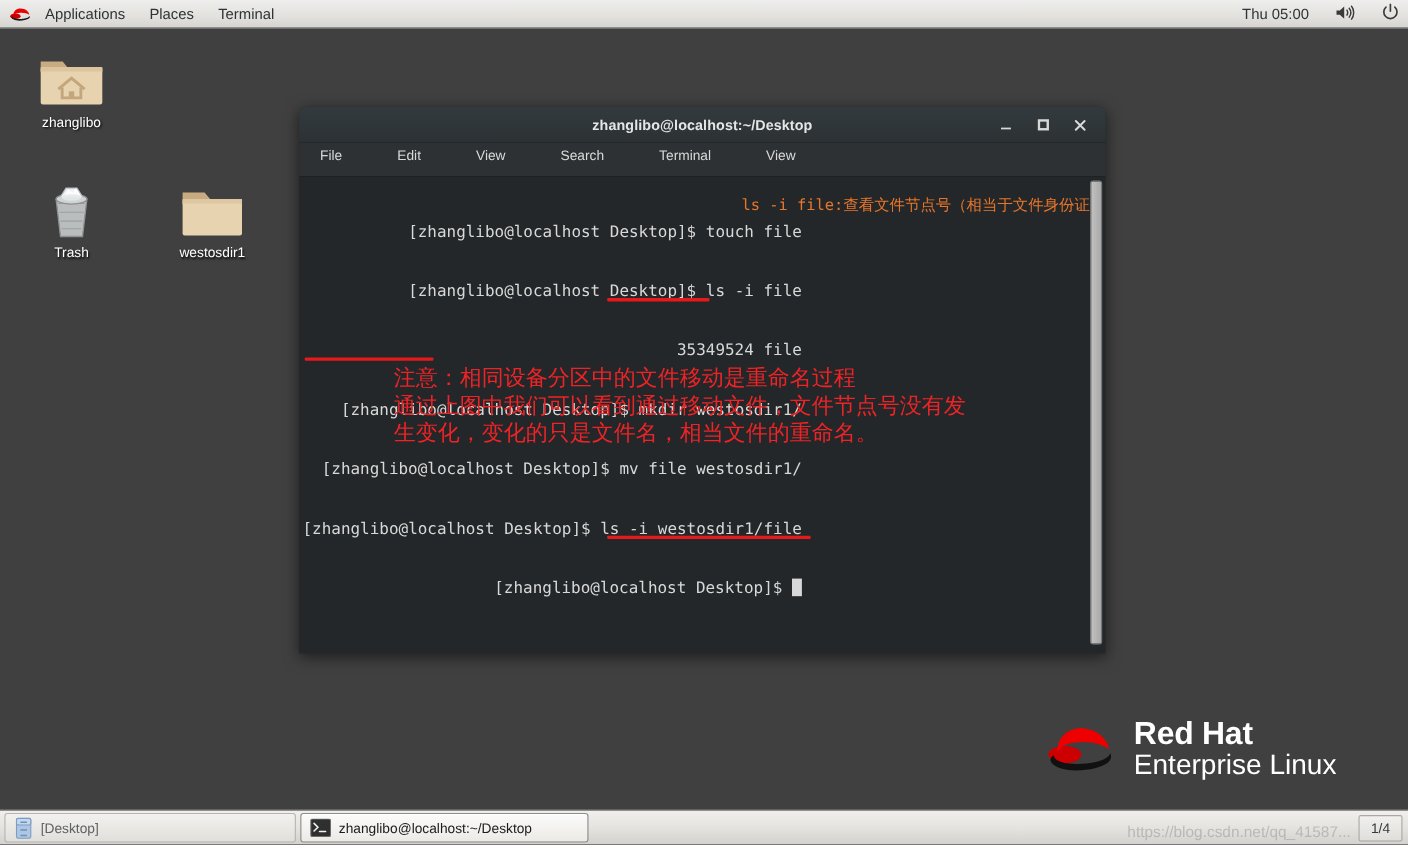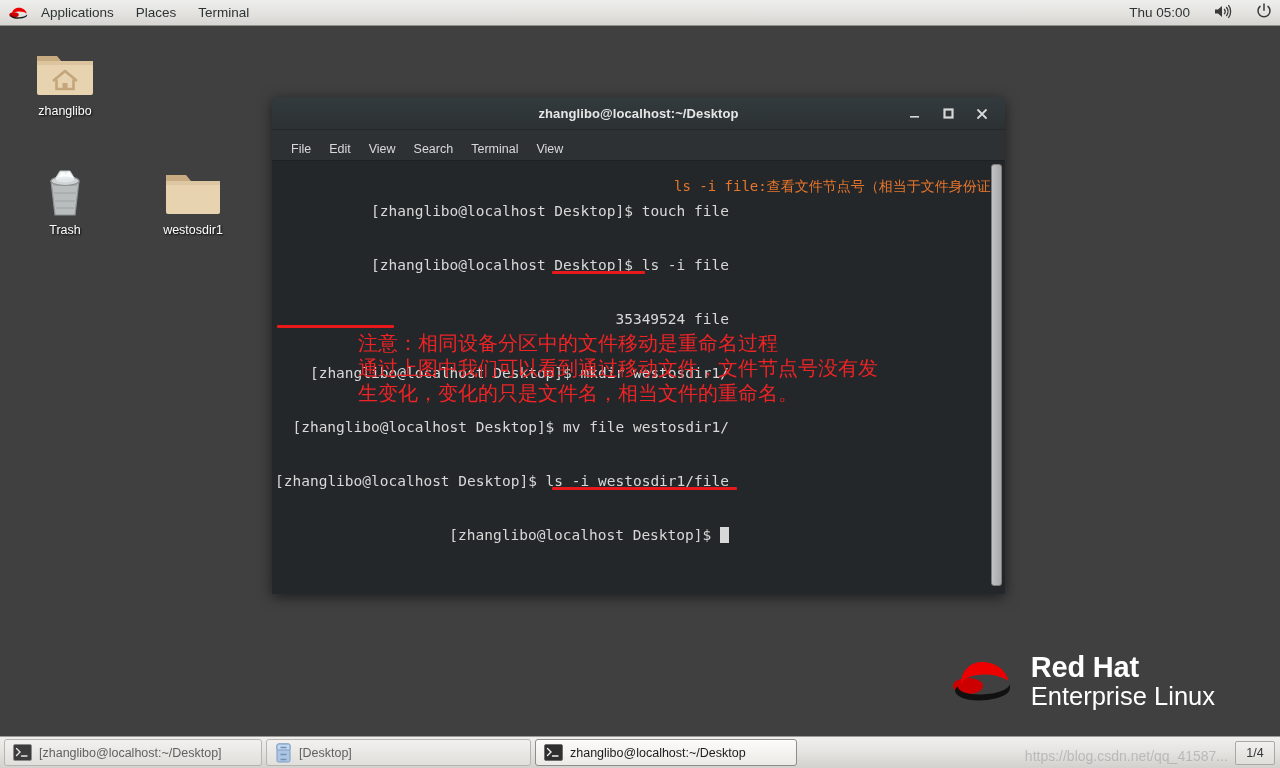--- a/index.html
+++ b/index.html
@@ -80,22 +80,23 @@
   .wc {
     width: 34px; height: 26px;
     display: flex; align-items: center; justify-content: center;
     color: #d8d8d8; font-size: 13px; cursor: default;
     border-radius: 3px;
   }
   #term-menu {
     height: 31px;
     background: #2d3133;
     border-bottom: 1px solid #1d2123;
-    display: flex; align-items: flex-end;
+    display: flex; align-items: flex-start;
     padding-left: 10px;
+    gap: 32px;
   }
   .menu-item {
     padding: 0 9px; height: 22px; line-height: 22px;
     font-size: 12.5px; color: #d9d9d9; border-radius: 3px; cursor: default;
   }
   #term-body {
     position: absolute;
     left: 0; top: 64px; right: 0; bottom: 0;
     background: #242729;
     overflow: hidden;
@@ -353,28 +354,20 @@
 生变化，变化的只是文件名，相当文件的重命名。</div>
 
       <div id="term-scroll">
         <div class="thumb"></div>
       </div>
     </div>
   </div>
 
   <div id="taskbar">
 
-    <div class="task-btn inactive" style="width:258px;">
-      <svg class="term-ico" viewBox="0 0 19 17">
-        <rect x="0.5" y="0.5" width="18" height="16" rx="1.5" fill="#3c3c3c" stroke="#8a8a8a"></rect>
-        <path d="M3.5 4.5 L7 8 L3.5 11.5" stroke="#e6e6e6" stroke-width="1.4" fill="none" stroke-linecap="round"></path>
-        <line x1="8.5" y1="12" x2="14" y2="12" stroke="#e6e6e6" stroke-width="1.4" stroke-linecap="round"></line>
-      </svg>
-      <span>[zhanglibo@localhost:~/Desktop]</span>
-    </div>
 
     <div class="task-btn inactive" style="width:265px;">
       <svg class="file-ico" viewBox="0 0 17 20">
         <rect x="2" y="1" width="13" height="18" rx="1.5" fill="#aec6e3" stroke="#7c9dc4"></rect>
         <rect x="2" y="1" width="13" height="6" rx="1.5" fill="#c3d7ef" stroke="#7c9dc4"></rect>
         <line x1="5.5" y1="4.5" x2="11.5" y2="4.5" stroke="#6f91ba" stroke-width="1.4"></line>
         <line x1="5.5" y1="11.5" x2="11.5" y2="11.5" stroke="#6f91ba" stroke-width="1.4"></line>
         <line x1="5.5" y1="16.5" x2="11.5" y2="16.5" stroke="#6f91ba" stroke-width="1.4"></line>
       </svg>
       <span>[Desktop]</span>

